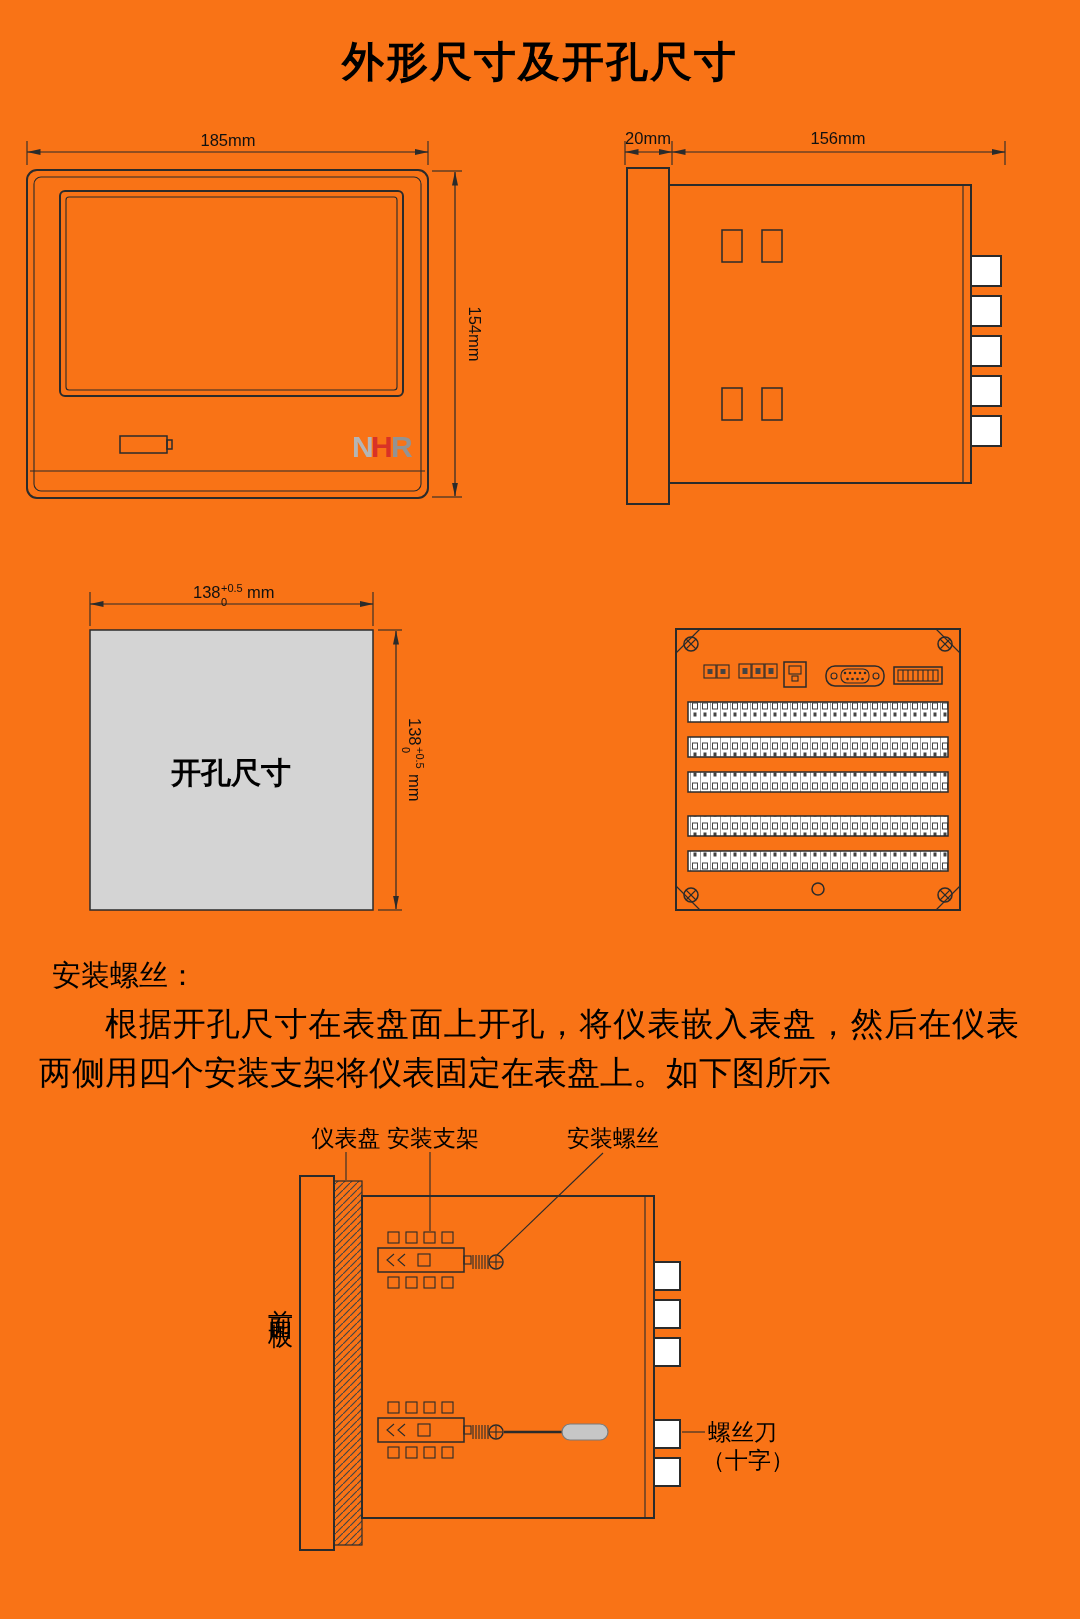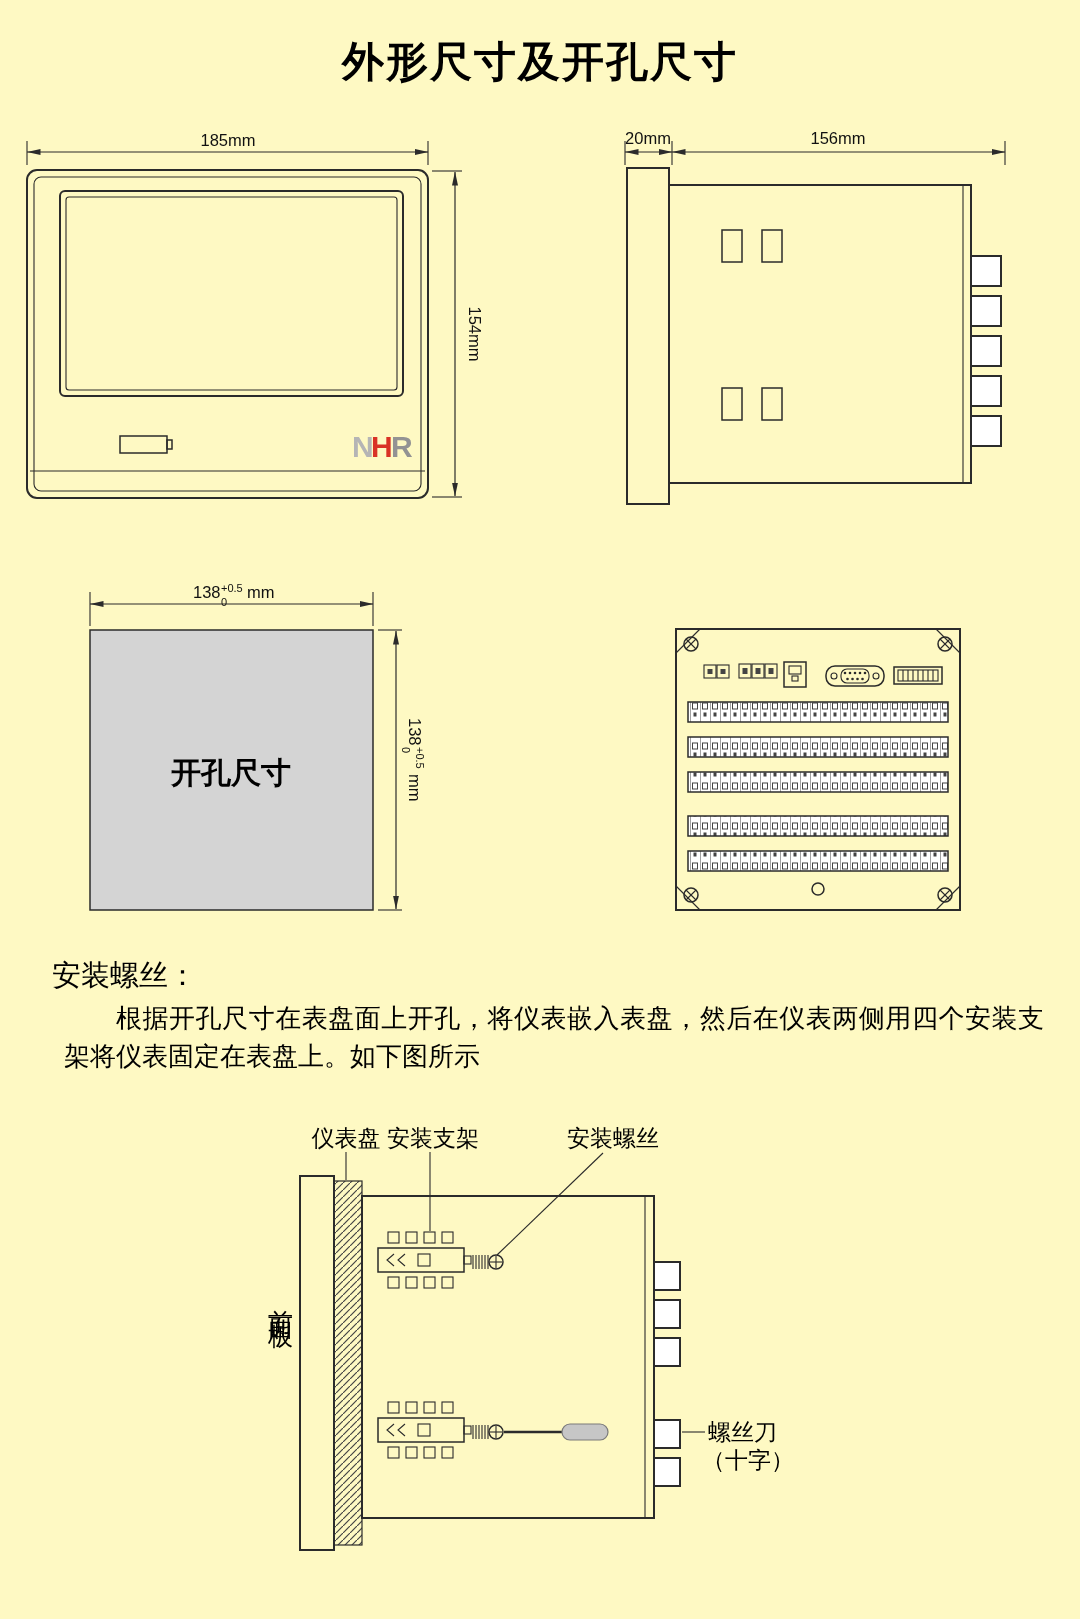--- a/index.html
+++ b/index.html
@@ -1,24 +1,24 @@
 <!DOCTYPE html>
 <html><head>
 <meta charset="utf-8">
 <style>
   html,body{margin:0;padding:0;background:#fff;}
-  .page{position:relative;width:1080px;height:1619px;background:#fef9c3;overflow:hidden;
+  .page{position:relative;width:1080px;height:1619px;background:#f97316;overflow:hidden;
         font-family:"Liberation Sans",sans-serif;color:#111;}
   .page-title{position:absolute;top:34px;left:0;width:100%;text-align:center;margin:0;
         font-size:42px;font-weight:600;letter-spacing:2px;color:#000;
         font-family:"Liberation Sans",sans-serif;}
   .drawing{position:absolute;left:0;top:0;width:1080px;height:1619px;}
   .inst-heading{position:absolute;left:52px;top:956px;font-size:29px;
         font-family:"Liberation Serif",serif;color:#000;}
-  .inst-body{position:absolute;left:64px;top:1000px;width:980px;font-size:26px;line-height:1.48;
+  .inst-body{position:absolute;left:39px;top:1000px;width:980px;font-size:33px;line-height:1.48;
         text-indent:2em;text-align:justify;font-family:"Liberation Serif",serif;color:#000;}
   .front-panel-label{position:absolute;left:264px;top:1290px;writing-mode:vertical-rl;
         text-orientation:upright;font-size:25px;letter-spacing:7px;
         font-family:"Liberation Serif",serif;color:#000;}
   
   .s2{fill:none;stroke:#2b2b2b;stroke-width:2;}
   .s15{fill:none;stroke:#2b2b2b;stroke-width:1.5;}
   .s1{fill:none;stroke:#2b2b2b;stroke-width:1.1;}
   .thin{fill:none;stroke:#2b2b2b;stroke-width:1.1;}
   .sf{fill:#fff;stroke:#2b2b2b;stroke-width:2;}

